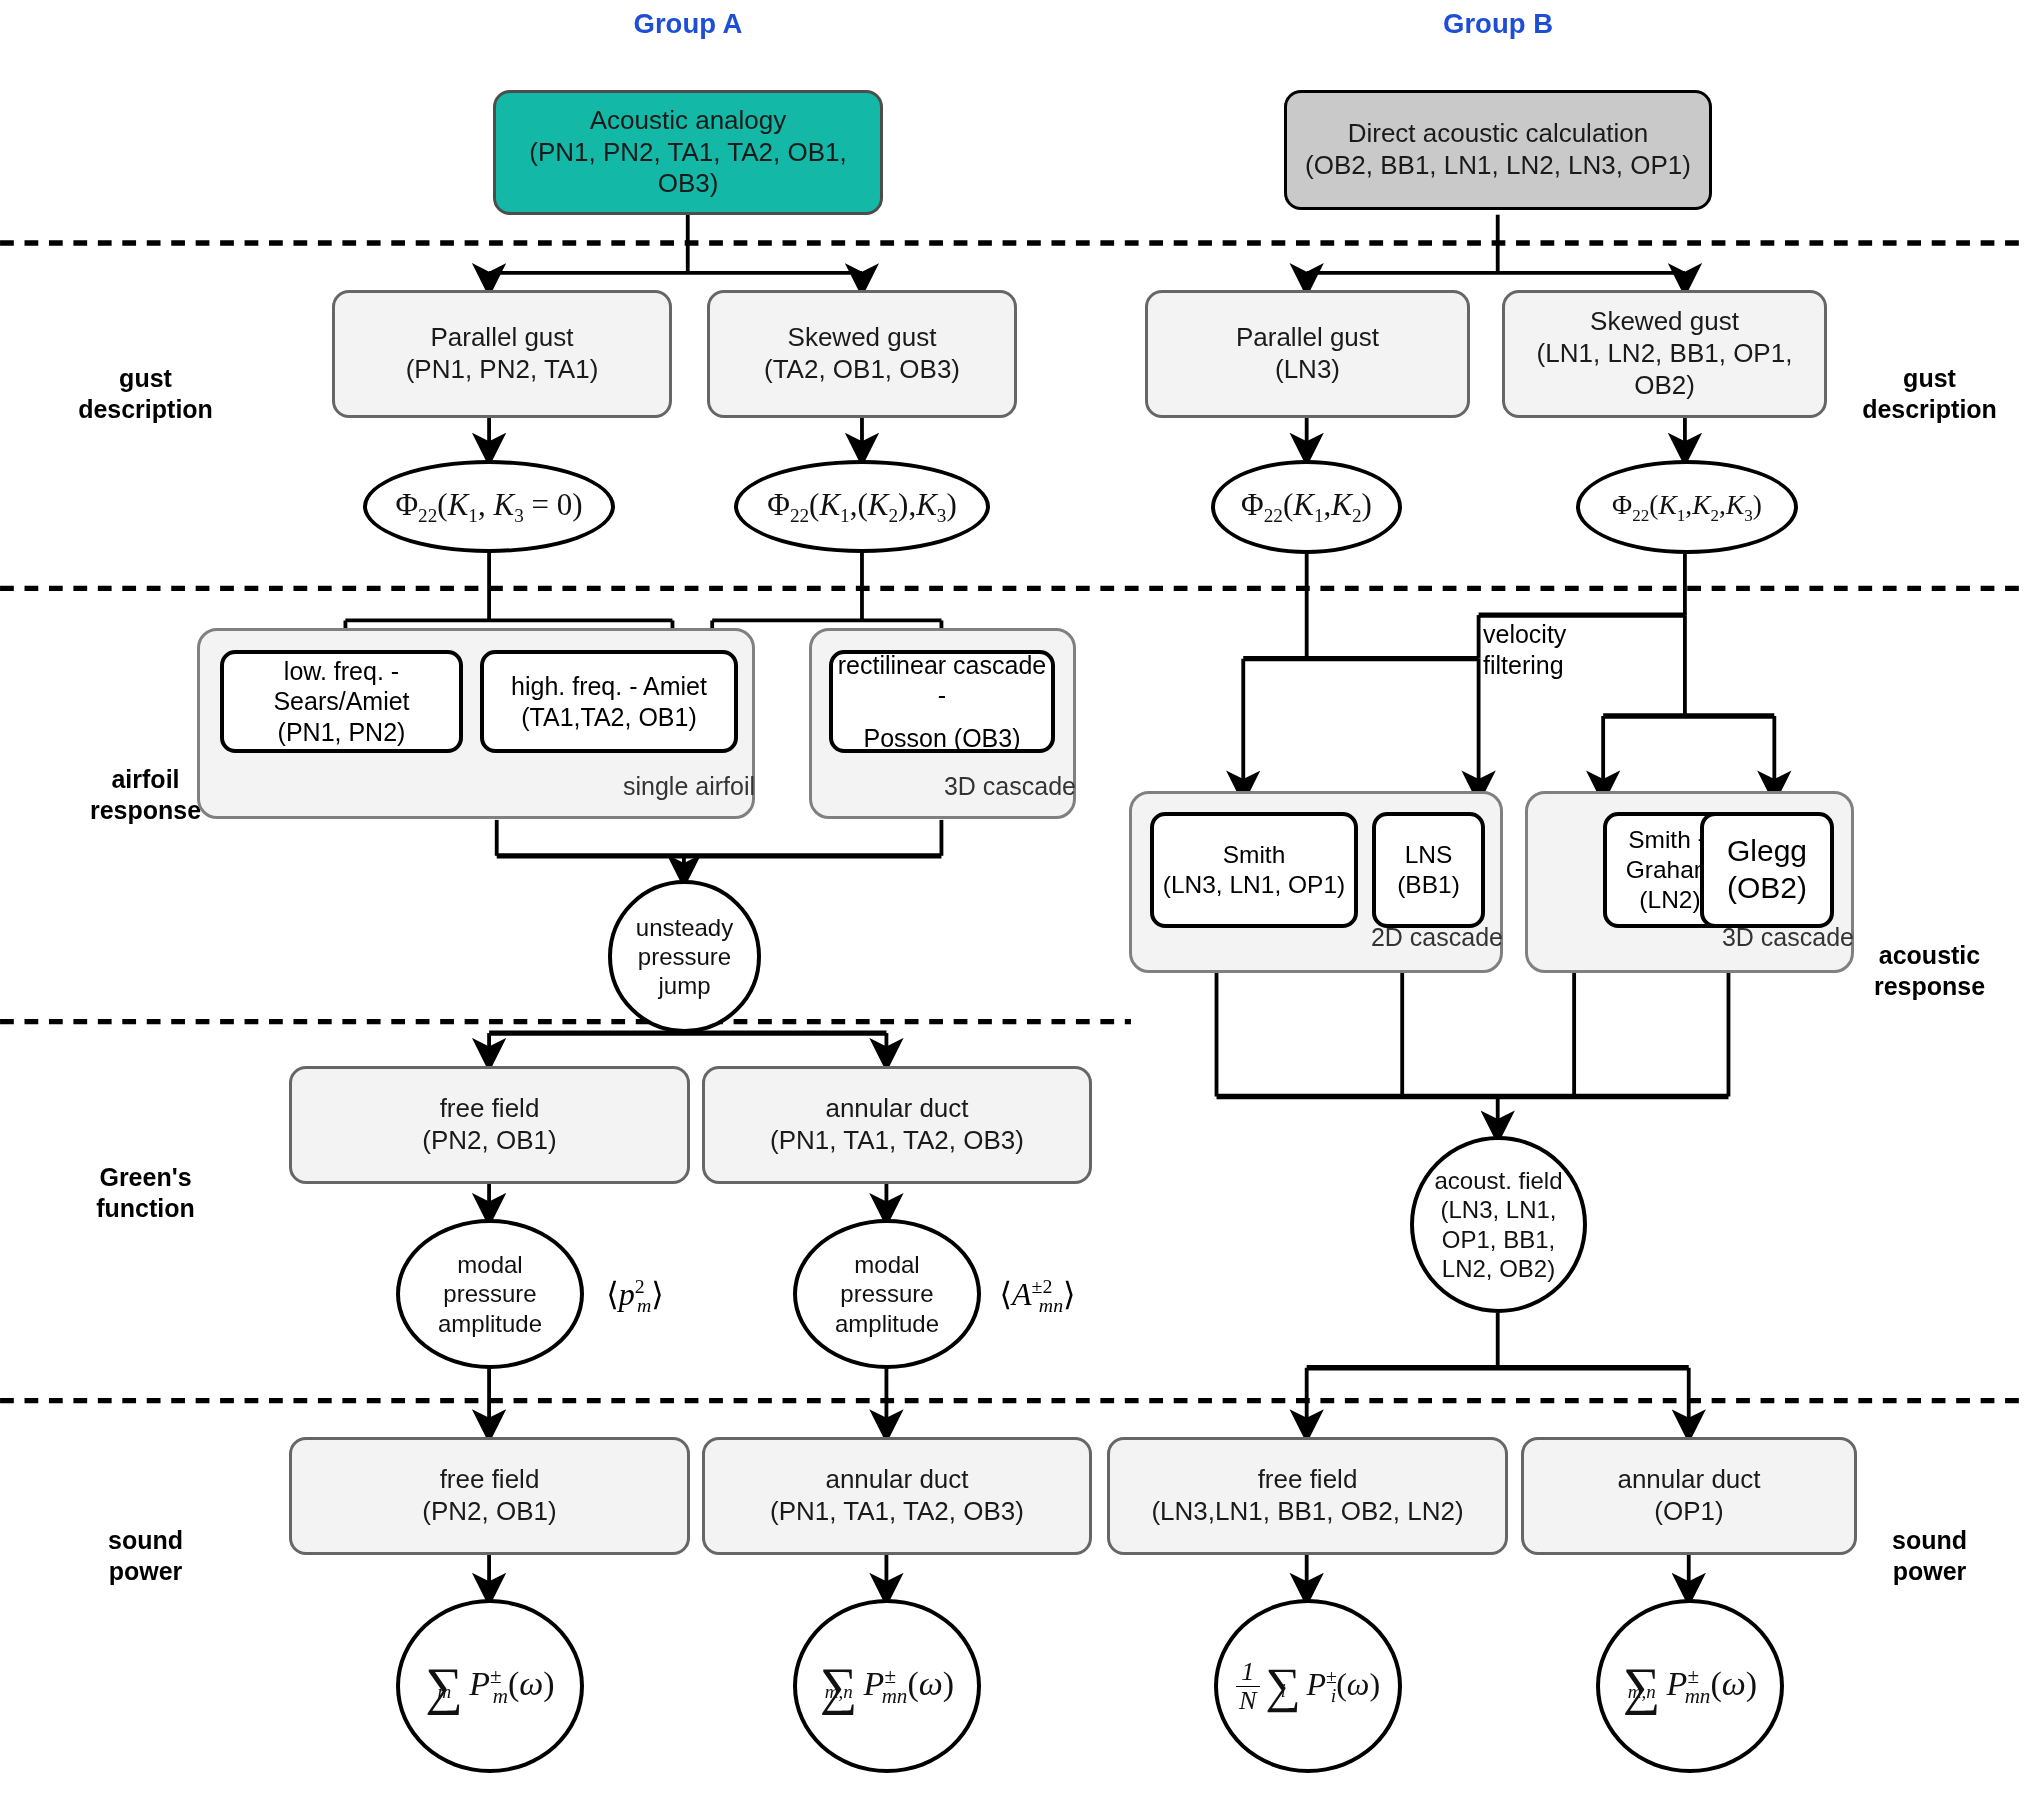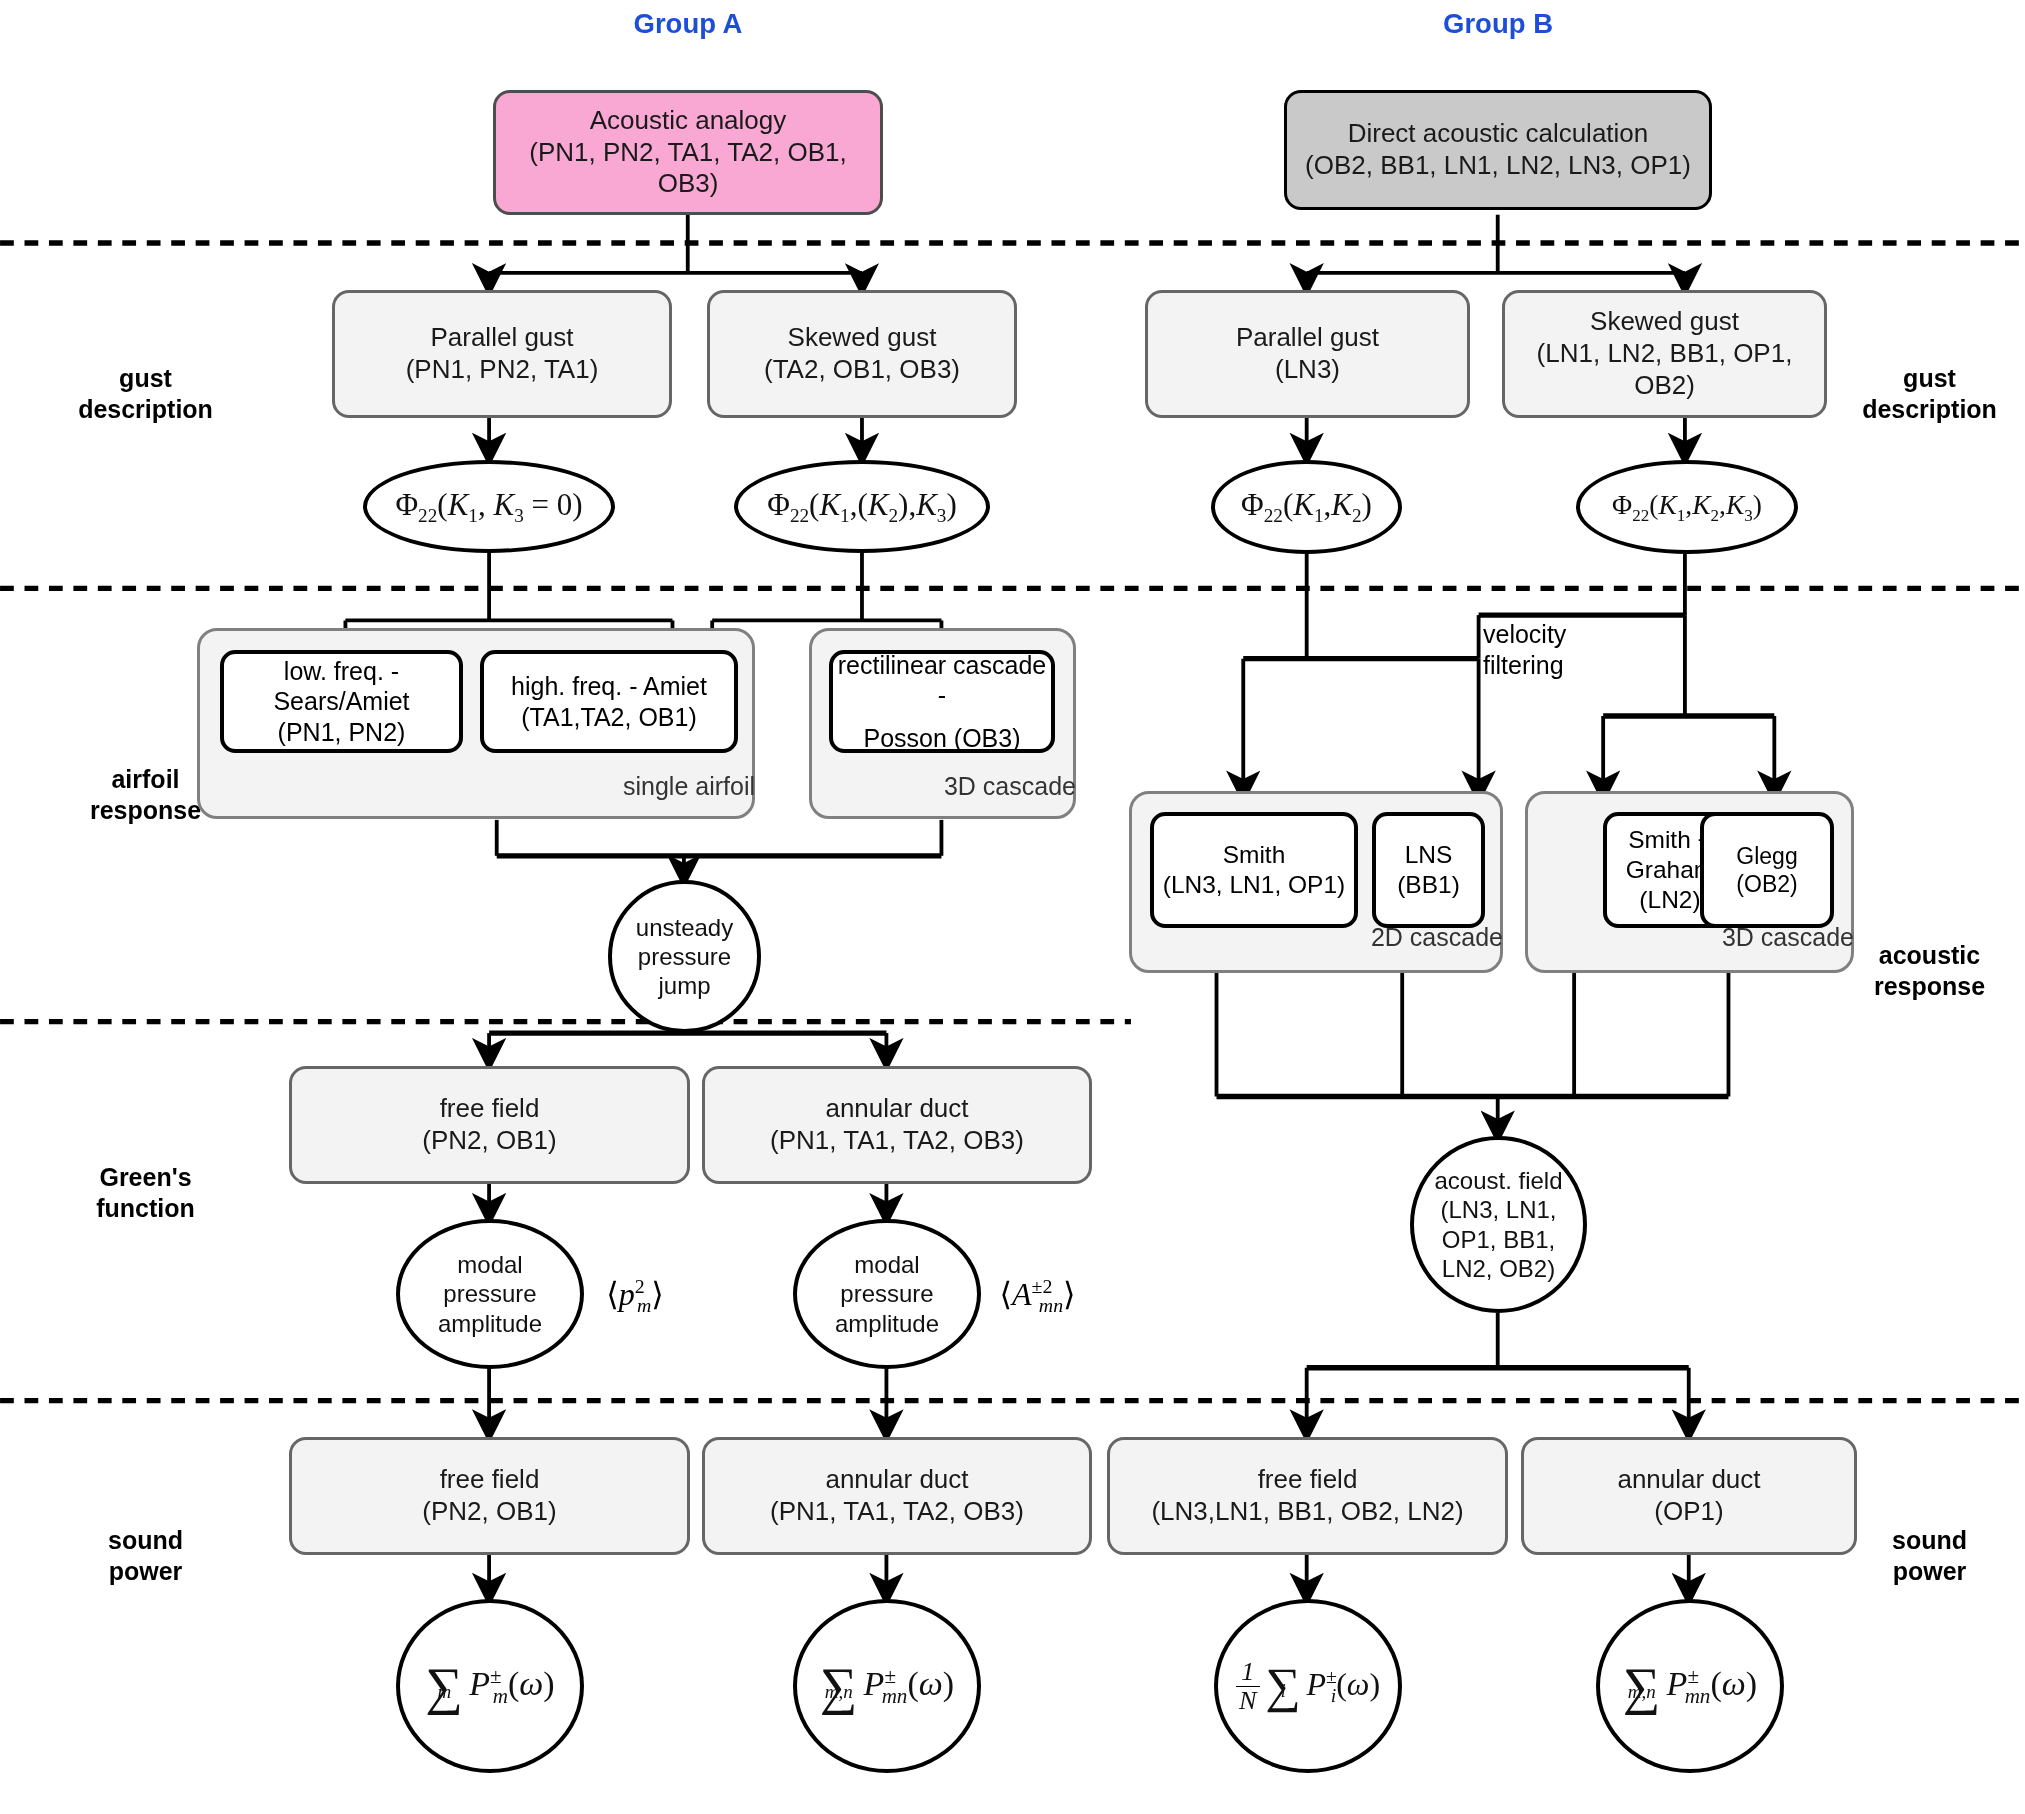--- a/index.html
+++ b/index.html
@@ -5,21 +5,21 @@
   html,body{margin:0;padding:0;background:#fff;}
   body{width:2025px;height:1814px;font-family:"Liberation Sans",sans-serif;}
   #stage{position:relative;width:2025px;height:1814px;overflow:hidden;background:#fff;}
   #svg-layer{position:absolute;left:0;top:0;width:2025px;height:1814px;}
 
   .node{position:absolute;box-sizing:border-box;display:flex;align-items:center;
         justify-content:center;text-align:center;line-height:1.22;}
 
   
   .rbox{border-radius:17px;}
-  .rbox-head{background:#f9a8d4;border:3.8px solid #4d4d4d;font-size:26px;color:#1a1a1a;}
+  .rbox-head{background:#14b8a6;border:3.8px solid #4d4d4d;font-size:26px;color:#1a1a1a;}
   .rbox-head.dark{border:3.8px solid #000;background:#c9c9c9;}
   .rbox-std{background:#f3f3f3;border:3.8px solid #666;font-size:26px;color:#1a1a1a;}
   .rbox-inner{background:#fff;border:4.6px solid #000;border-radius:15.3px;font-size:25px;color:#000;}
   .group-wrap{background:#f3f3f3;border:3.8px solid #808080;border-radius:20px;}
   .group-label{position:absolute;left:0;right:0;text-align:right;font-size:25px;color:#333;}
 
   
   .ell{border:4.6px solid #000;border-radius:50%;background:#fff;font-size:26px;color:#111;}
   .ell-math{font-size:31px;}
 
@@ -318,21 +318,21 @@
   <div>(BB1)</div>
 </div>
 
 <div class="node group-wrap" style="left:1525px;top:791px;width:329px;height:182px;"></div>
 <div class="group-label" style="left:1525px;top:923px;width:329px;">3D cascade</div>
 <div class="node rbox-inner twoline" style="left:1603px;top:812px;width:134px;height:116px;font-size:24.5px;">
   <div>Smith +</div>
   <div>Graham</div>
   <div>(LN2)</div>
 </div>
-<div class="node rbox-inner twoline" style="left:1700px;top:812px;width:134px;height:116px;font-size:23px;">
+<div class="node rbox-inner twoline" style="left:1700px;top:812px;width:134px;height:116px;font-size:30px;">
   <div>Glegg</div>
   <div>(OB2)</div>
 </div>
 
 <div class="node ell twoline" style="left:1410px;top:1136px;width:177px;height:177px;font-size:24px;">
   <div>acoust. field</div>
   <div>(LN3, LN1,</div>
   <div>OP1, BB1,</div>
   <div>LN2, OB2)</div>
 </div>

